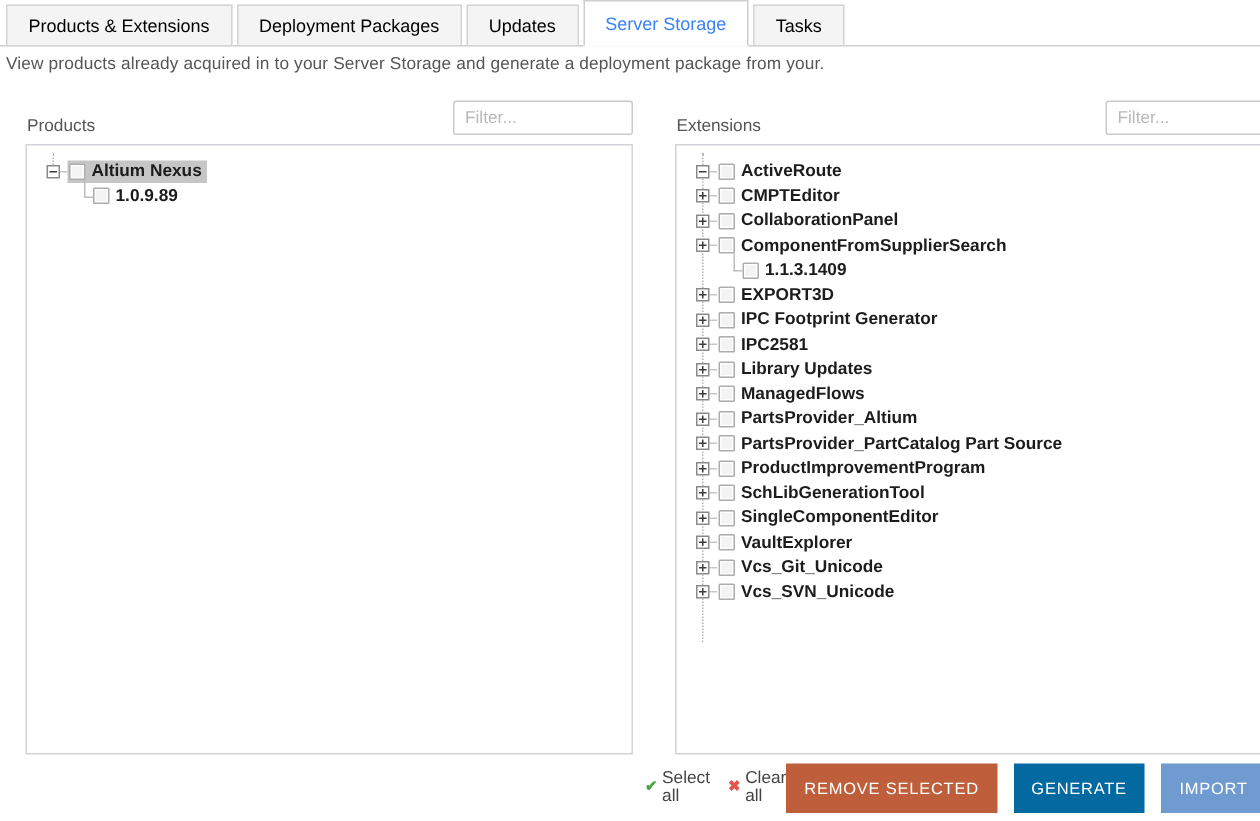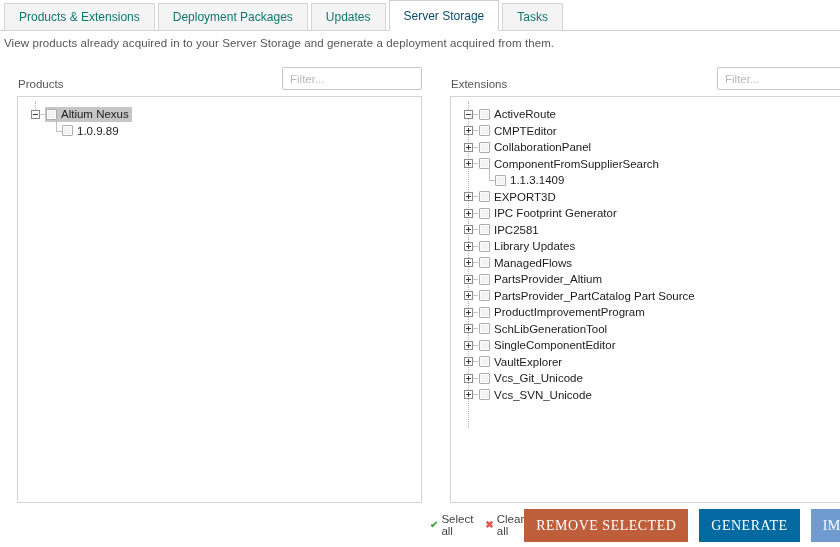--- a/index.html
+++ b/index.html
@@ -14,40 +14,40 @@
   
   .tabbar {
     position: absolute; left: 0; top: 0; width: 840px; height: 31px;
     display: flex; align-items: flex-end; padding-left: 4px;
     border-bottom: 1px solid #cfcfcf;
   }
   .tab {
     height: 28px; margin-bottom: -1px; margin-right: 3px;
     display: flex; align-items: center; padding: 0 14px;
     background: #f4f4f4; border: 1px solid #d4d4d4;
-    font-size: 12px; color: #0f766e; white-space: nowrap; cursor: pointer;
+    font-size: 12px; color: #000000; white-space: nowrap; cursor: pointer;
   }
   .tab.active {
     height: 31px; background: #fff; border-color: #cfcfcf;
-    border-bottom: 1px solid #fff; position: relative; z-index: 2; color: #0c4a6e;
+    border-bottom: 1px solid #fff; position: relative; z-index: 2; color: #3b82f6;
   }
 
   
   .desc {
     position: absolute; left: 4px; top: 37px;
     font-size: 11.5px; color: #555; letter-spacing: .1px;
   }
 
   
   .panel { position: absolute; top: 62px; height: 441px; }
   .panel-left  { left: 17px;  width: 405px; }
   .panel-right { left: 450px; width: 407px; }
   .panel-label { position: absolute; left: 1px; top: 16px; font-size: 11.5px; color: #555; }
   .filter {
-    position: absolute; right: 0; top: 5px; width: 140px; height: 23px;
+    position: absolute; right: 0; top: 5px; width: 120px; height: 23px;
     border: 1px solid #c9c9c9; border-radius: 2px; padding: 0 7px;
     font-family: "Liberation Sans", sans-serif; font-size: 11.5px; color: #444;
     outline: none; background: #fff;
   }
   .filter::placeholder { color: #b8b8b8; }
   .treebox {
     position: absolute; left: 0; right: 0; top: 34px; bottom: 0;
     border: 1px solid #d2d2da; background: #fff; overflow: hidden;
     padding-top: 9px; position: absolute;
   }
@@ -63,57 +63,57 @@
     position: relative; flex: none; cursor: pointer;
   }
   .exp::before { content: ''; position: absolute; left: 1px; right: 1px; top: 3px; height: 1px; background: #3c3c3c; }
   .exp.plus::after { content: ''; position: absolute; top: 1px; bottom: 1px; left: 3px; width: 1px; background: #3c3c3c; }
   .dash { width: 5px; height: 1px; background: #c6c6c6; flex: none; }
   .lcon { width: 5px; height: 16.5px; flex: none; position: relative; }
   .lcon::before {
     content: ''; position: absolute; left: 0; top: -3px; height: 11px; width: 5px;
     border-left: 1px solid #bdbdbd; border-bottom: 1px solid #bdbdbd;
   }
-  .nc { display: flex; align-items: center; height: 15px; padding: 0 3px 0 1px; }
+  .nc { display: flex; align-items: center; height: 15px; padding: 0 3px 0 1px; font-weight: bold; }
   .nc.selected { background: #c6c6c6; }
   .cb {
     width: 11px; height: 11px; border: 1px solid #adadad; background: #f3f3f3;
     border-radius: 1px; flex: none; box-shadow: inset 0 0 0 1px #fdfdfd; cursor: pointer;
   }
   .lbl { margin-left: 4px; font-size: 11.5px; color: #1c1c1c; white-space: nowrap; cursor: default; }
 
   
   .footer {
     position: absolute; left: 430px; right: 3px; top: 509px; height: 36px;
     display: flex; justify-content: space-between; align-items: flex-start;
   }
   .links { display: flex; gap: 12px; padding-top: 4px; }
   .link { display: flex; align-items: center; gap: 3px; font-size: 11.5px; color: #444; text-decoration: none; cursor: pointer; }
   .ic { font-size: 10px; line-height: 1; font-weight: bold; }
   .buttons { display: flex; gap: 11px; }
   .btn {
     height: 33px; padding: 0 12px; border: none; color: #fff;
-    font-family: Liberation Serif, serif; font-size: 14px; letter-spacing: .5px;
+    font-family: Liberation Sans, sans-serif; font-size: 11px; letter-spacing: .5px;
     cursor: pointer; white-space: nowrap;
   }
 </style>
 </head>
 <body>
 
 <div class="app">
 
   <div class="tabbar" id="tabbar">
       <div class="tab">Products &amp; Extensions</div>
       <div class="tab">Deployment Packages</div>
       <div class="tab">Updates</div>
       <div class="tab active">Server Storage</div>
       <div class="tab">Tasks</div>
     </div>
 
-  <div class="desc">View products already acquired in to your Server Storage and generate a deployment acquired from them.</div>
+  <div class="desc">View products already acquired in to your Server Storage and generate a deployment package from your.</div>
 
   <section class="panel panel-left">
     <span class="panel-label">Products</span>
     <input class="filter" type="text" placeholder="Filter..." style="">
     <div class="treebox" id="tree-products">
         <div class="tree-row root-row">
           <div class="exp"></div>
           <div class="dash"></div>
           <div class="nc selected">
             <div class="cb"></div>

